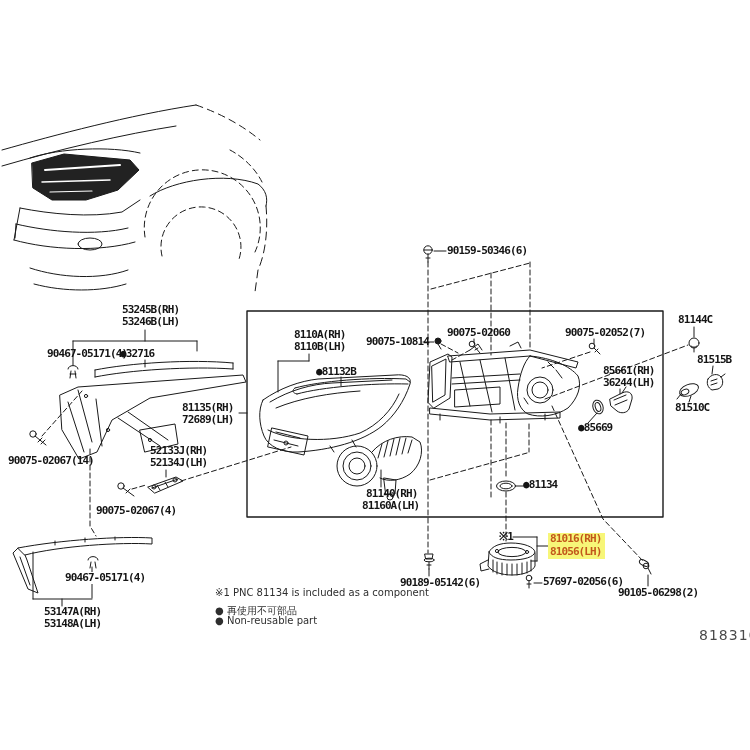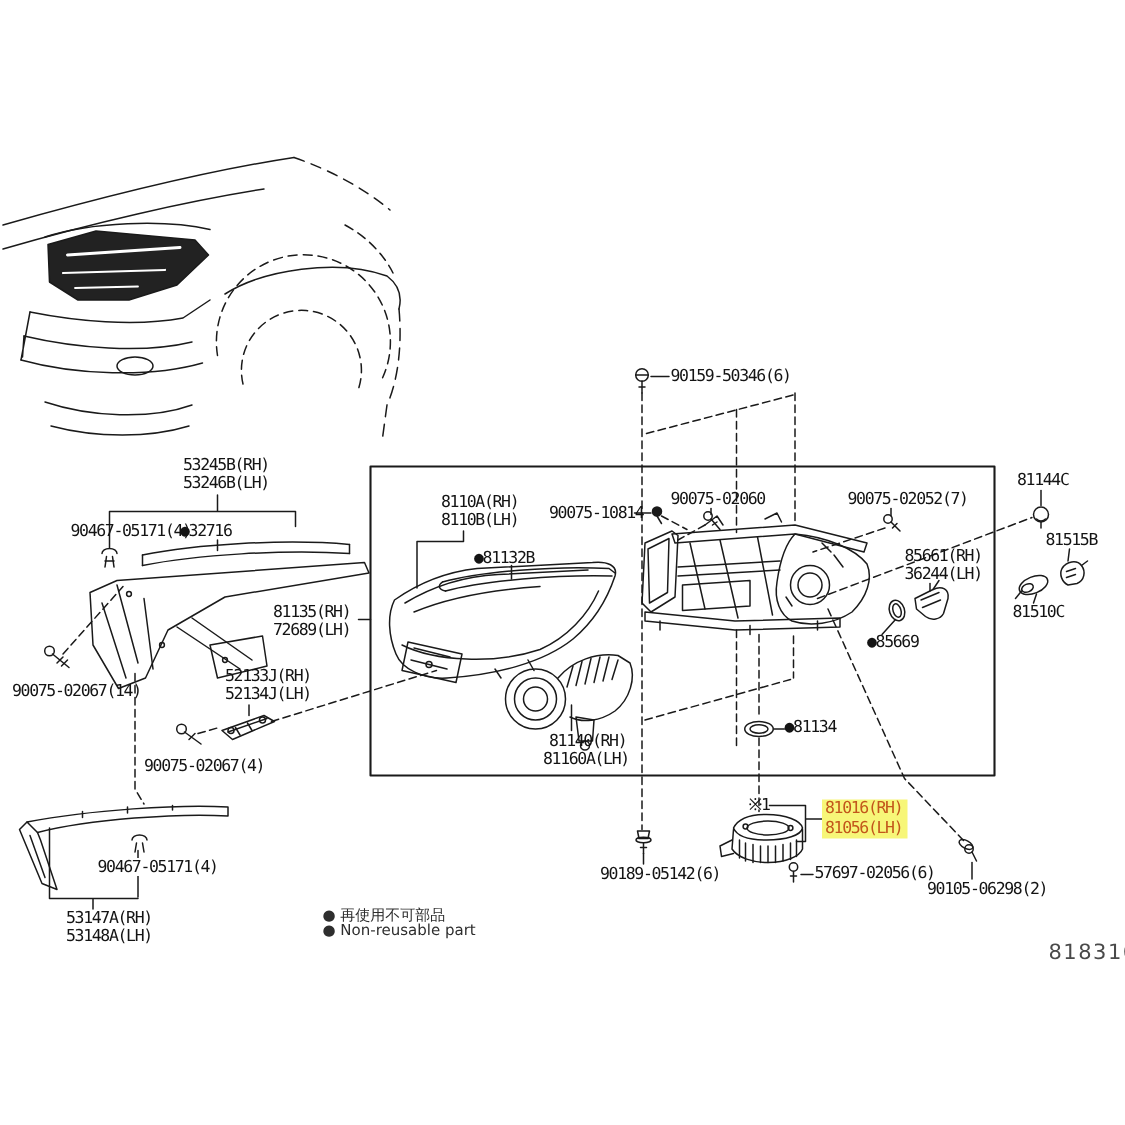--- a/index.html
+++ b/index.html
@@ -1,19 +1,19 @@
 <!DOCTYPE html>
 <html style="--hl-bg: #f7f678; --hl-tx: #c2571b;"><head>
 <meta charset="utf-8">
 <style>
   html,body{margin:0;padding:0;background:#ffffff}
   .stage{position:relative;width:750px;height:750px;background:#fff;overflow:hidden;
          font-family:"DejaVu Sans Mono",monospace}
   svg.art{position:absolute;left:0;top:0}
-  .lbl{position:absolute;font-family:"DejaVu Sans Mono",monospace;font-weight:normal;
+  .lbl{position:absolute;font-family:"DejaVu Sans Mono",monospace;font-weight:bold;
        font-size:11px;line-height:12px;letter-spacing:-0.9px;color:#141414;white-space:nowrap}
   .lbl.bg{background:#fff;padding:0 1px}
   .hl{background:var(--hl-bg,#f7f678);color:var(--hl-tx,#c2571b);padding:0 3px 1px 2px}
   .fn{position:absolute;font-family:"DejaVu Sans",sans-serif;font-weight:normal;
       font-size:10px;line-height:13px;letter-spacing:0;color:#2e2e2e;white-space:nowrap}
   .code{position:absolute;font-family:"DejaVu Sans",sans-serif;font-size:14px;
         color:#4a4a4a;letter-spacing:1px;white-space:nowrap}
 </style>
 </head>
 <body>
@@ -277,18 +277,19 @@
   <div class="lbl" style="left:523px;top:479px">●81134</div>
   <div class="lbl" style="left:366px;top:488px">81140(RH)</div>
   <div class="lbl" style="left:362px;top:500px">81160A(LH)</div>
   <div class="lbl" style="left:499px;top:531px">※1</div>
   <div class="lbl hl" style="left:548px;top:533px">81016(RH)</div>
   <div class="lbl hl" style="left:548px;top:546px">81056(LH)</div>
   <div class="lbl" style="left:400px;top:577px">90189-05142(6)</div>
   <div class="lbl" style="left:543px;top:576px">57697-02056(6)</div>
   <div class="lbl" style="left:618px;top:587px">90105-06298(2)</div>
 
+  <div class="fn" style="left:215px;top:586px">※1 PNC 81134 is included as a component</div>
   <div class="fn" style="left:215px;top:604px">● 再使用不可部品</div>
   <div class="fn" style="left:215px;top:614px">● Non-reusable part</div>
 
   <div class="code" style="left:699px;top:627px">818316E</div>
 
 </div>
 
 </body></html>

